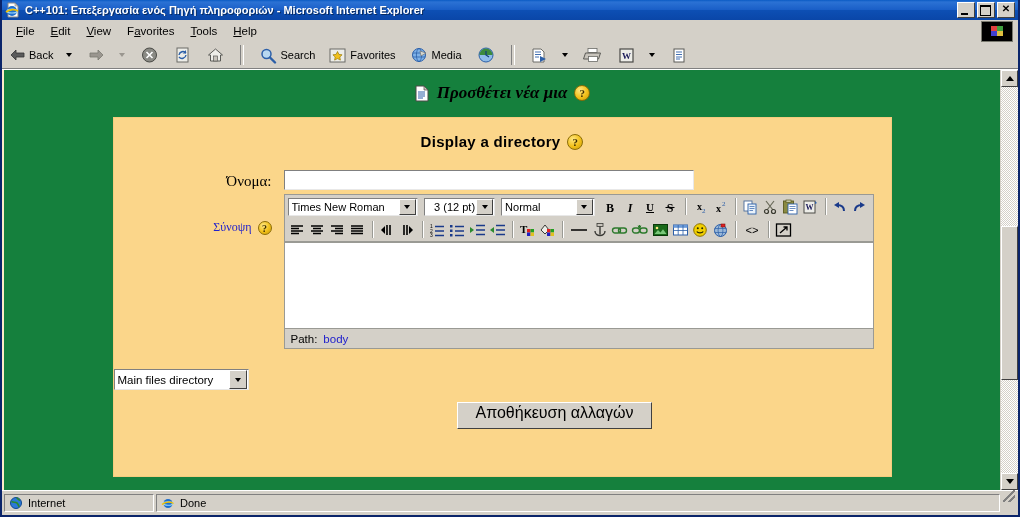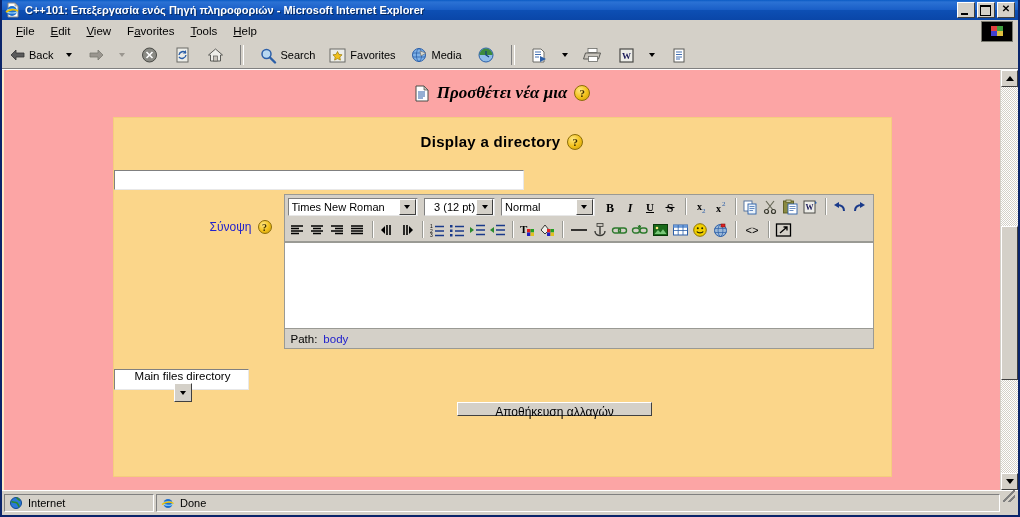--- a/index.html
+++ b/index.html
@@ -112,21 +112,21 @@
   
   .viewport {
     flex: 1 1 auto;
     display: flex;
     border-top: 1px solid #fff;
     overflow: hidden;
     background: #FDEBC8;
   }
   .page {
     flex: 1 1 auto;
-    background: #fca5a5;
+    background: #15803d;
     overflow: hidden;
     position: relative;
     border-left: 2px solid #FDEBC8;
   }
   .pageheading {
     text-align: center;
     padding-top: 13px;
     font-family: "Liberation Serif", serif;
     font-size: 17px;
     font-weight: bold;
@@ -252,62 +252,61 @@
   .ed-status .lnk { color: #2222CC; }
 
   .sidenote {
     text-align: right;
     padding-right: 12px;
     font-size: 11px;
     color: #2222CC;
     display: flex; align-items: center; justify-content: flex-end; gap: 6px;
     margin-top: 26px;
   }
-  .sidenote .t { font-family: Liberation Sans, sans-serif; font-size: 12px; }
+  .sidenote .t { font-family: Liberation Serif, serif; font-size: 12px; }
 
   .dirrow { display: flex; align-items: center; margin-top: 20px; }
   .dirlabel {
     width: 170px; text-align: right; padding-right: 12px;
     box-sizing: border-box;
     font-size: 14px; font-weight: bold; color: #000;
   }
   .dirselect {
     width: 135px; height: 21px;
     background: #fff;
     border: 1px solid;
     border-color: #808080 #E8E8E8 #E8E8E8 #808080;
     display: flex; align-items: center;
     font-size: 11.5px;
     padding-left: 3px;
     box-sizing: border-box;
-    flex-direction: column;
   }
   .dirselect .cap { flex:1 1 auto; white-space: nowrap; }
   .dirselect .dd {
     width: 16px; height: 17px; margin: 1px;
     background: #D4D0C8;
     border: 1px solid;
     border-color: #FFFFFF #404040 #404040 #FFFFFF;
     display: flex; align-items: center; justify-content: center;
     flex: 0 0 auto;
   }
   .helptext {
     margin: 18px 0 0 170px;
     font-size: 15px;
     color: #000;
   }
   .submitwrap { text-align: center; margin-top: 12px; padding-left: 105px; }
   .submitbtn {
     display: inline-block;
     min-width: 195px;
-    height: 14px; line-height: 19px;
+    height: 27px; line-height: 19px;
     background: #D4D0C8;
     border: 1px solid;
     border-color: #FFFFFF #404040 #404040 #FFFFFF;
-    font-size: 12px; color: #000;
+    font-size: 16px; color: #000;
     text-align: center;
     padding: 0 10px;
     box-sizing: border-box;
   }
 
   
   .vscroll {
     width: 17px; flex: 0 0 auto;
     background: #EFEFE8;
     display: flex; flex-direction: column;
@@ -523,20 +522,21 @@
       </div>
 
       <div class="formbox">
 
         <div class="boxtitle">
           <span>Display a directory</span>
           <span class="helpico">?</span>
         </div>
 
         <div class="row">
+          <div class="row-label">Όνομα:</div>
           <div class="row-field">
             <input class="text-field" type="text" value="" style="">
           </div>
         </div>
 
         <div class="row">
           <div style="width:170px;box-sizing:border-box;">
             <div class="sidenote">
               <span class="t">Σύνοψη</span>
               <span class="helpico sm">?</span>

